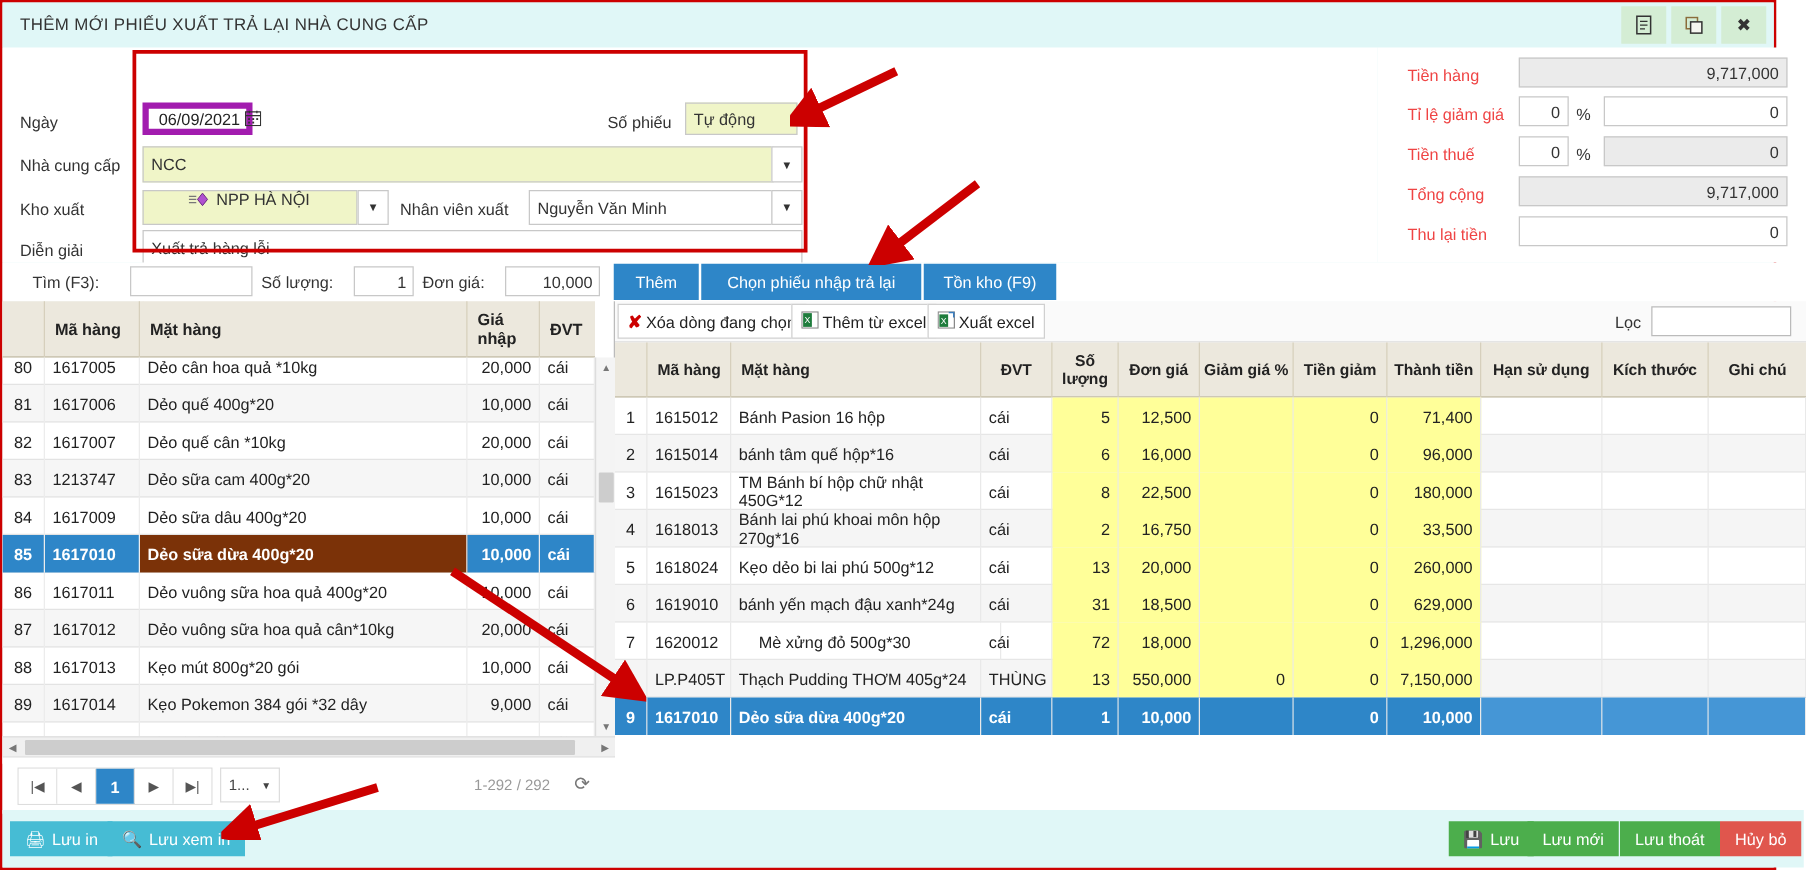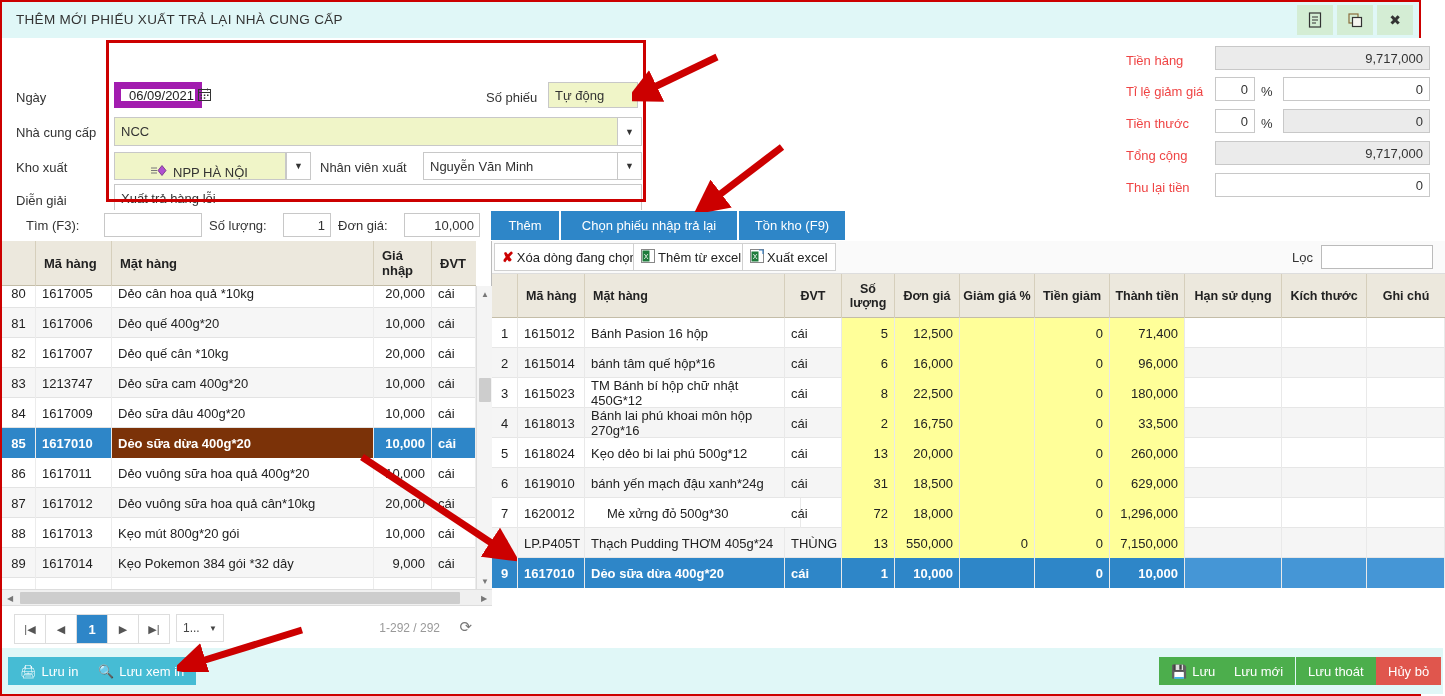--- a/index.html
+++ b/index.html
@@ -44,21 +44,21 @@
     font-family:"Liberation Sans",sans-serif;font-size:13px;color:#333;
     padding:0 6px;line-height:1;outline:none;
   }
   .finput.yellow{background:#f0f5c8;}
   .caret{
     position:absolute;box-sizing:border-box;border:1px solid #c8c8c8;background:#fff;
     display:flex;align-items:center;justify-content:center;cursor:pointer;
     font-size:9px;color:#333;
   }
   .datebox{
-    position:absolute;box-sizing:border-box;border:7px solid #a21caf;background:#fff;
+    position:absolute;box-sizing:border-box;border:5px solid #a21caf;background:#fff;
     display:flex;align-items:center;padding:0 4px 0 8px;font-size:13px;gap:4px;
   }
   .cal-ico{font-size:12px;line-height:1;}
 
   
   .slabel{position:absolute;font-size:13px;color:#ef4444;}
   .sinput{
     position:absolute;box-sizing:border-box;border:1px solid #c8c8c8;
     background:#fff;text-align:right;padding:0 6px;font-size:13px;color:#333;
     font-family:"Liberation Sans",sans-serif;outline:none;
@@ -234,21 +234,21 @@
       </span>
     </div>
     <div class="flabel" style="left:484px;top:52px;">Số phiếu</div>
     <input class="finput yellow" style="left: 546px; top: 44px; width: 90px; height: 26px;" value="Tự động">
 
     <div class="flabel" style="left:14px;top:87px;">Nhà cung cấp</div>
     <input class="finput yellow" style="left: 112px; top: 79px; width: 505px; height: 29px;" value="NCC">
     <div class="caret" style="left:615px;top:79px;width:25px;height:29px;">▼</div>
 
     <div class="flabel" style="left:14px;top:122px;">Kho xuất</div>
-    <div class="finput yellow" style="left:112px;top:114px;width:172px;height:28px;display:flex;align-items:flex-end;gap:4px;padding-left:36px;">
+    <div class="finput yellow" style="left:112px;top:114px;width:172px;height:28px;display:flex;align-items:flex-start;gap:4px;padding-left:36px;">
       <span>
         <svg width="18" height="13" viewBox="0 0 18 13">
             <line x1="0" y1="4" x2="6" y2="4" stroke="#777" stroke-width="1"></line>
             <line x1="0" y1="6.5" x2="6" y2="6.5" stroke="#777" stroke-width="1"></line>
             <line x1="0" y1="9" x2="6" y2="9" stroke="#777" stroke-width="1"></line>
             <polygon points="11,1.5 15,6.5 11,11.5 7,6.5" fill="#b050d0" stroke="#6a2a80" stroke-width="0.8"></polygon>
           </svg>
       </span>
       <span>NPP HÀ NỘI</span>
     </div>
@@ -269,21 +269,21 @@
 
   <div class="rightarea">
     <div class="slabel" style="left:24px;top:15px;">Tiền hàng</div>
     <input class="sinput ro" style="left: 113px; top: 8px; width: 215px; height: 24px;" readonly="" value="9,717,000">
 
     <div class="slabel" style="left:24px;top:46px;">Tỉ lệ giảm giá</div>
     <input class="sinput" style="left: 113px; top: 39px; width: 40px; height: 24px;" value="0">
     <div class="pct" style="left:159px;top:46px;">%</div>
     <input class="sinput" style="left: 181px; top: 39px; width: 147px; height: 24px;" value="0">
 
-    <div class="slabel" style="left:24px;top:78px;">Tiền thước</div>
+    <div class="slabel" style="left:24px;top:78px;">Tiền thuế</div>
     <input class="sinput" style="left: 113px; top: 71px; width: 40px; height: 24px;" value="0">
     <div class="pct" style="left:159px;top:78px;">%</div>
     <input class="sinput ro" style="left: 181px; top: 71px; width: 147px; height: 24px;" readonly="" value="0">
 
     <div class="slabel" style="left:24px;top:110px;">Tổng cộng</div>
     <input class="sinput ro" style="left: 113px; top: 103px; width: 215px; height: 24px;" readonly="" value="9,717,000">
 
     <div class="slabel" style="left:24px;top:142px;">Thu lại tiền</div>
     <input class="sinput" style="left: 113px; top: 135px; width: 215px; height: 24px;" value="0">
   </div>

